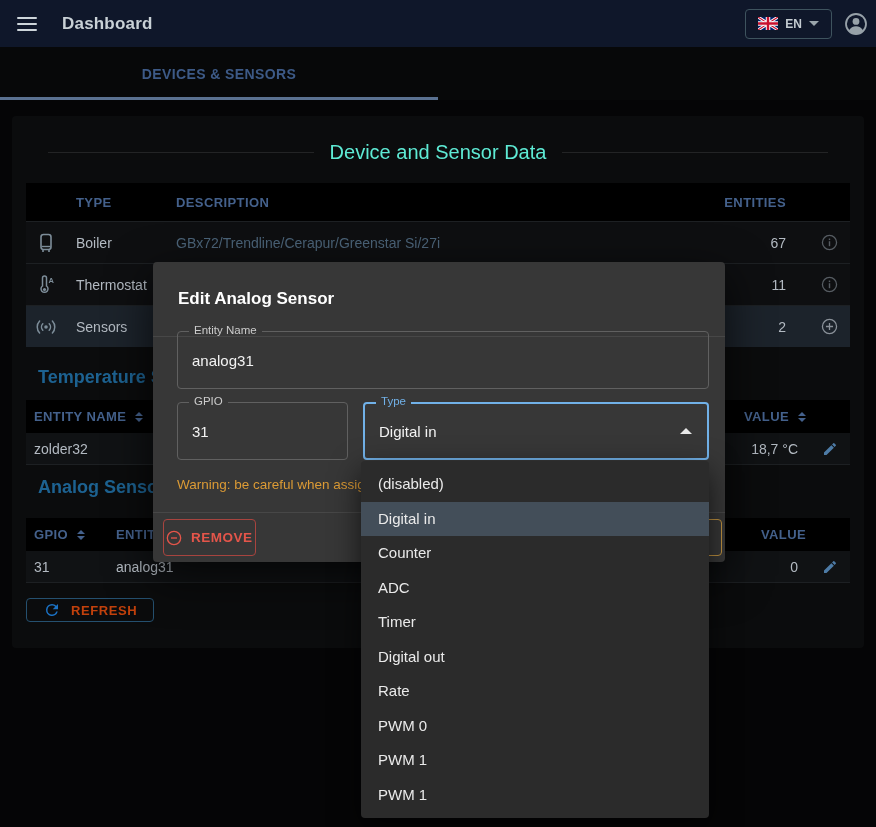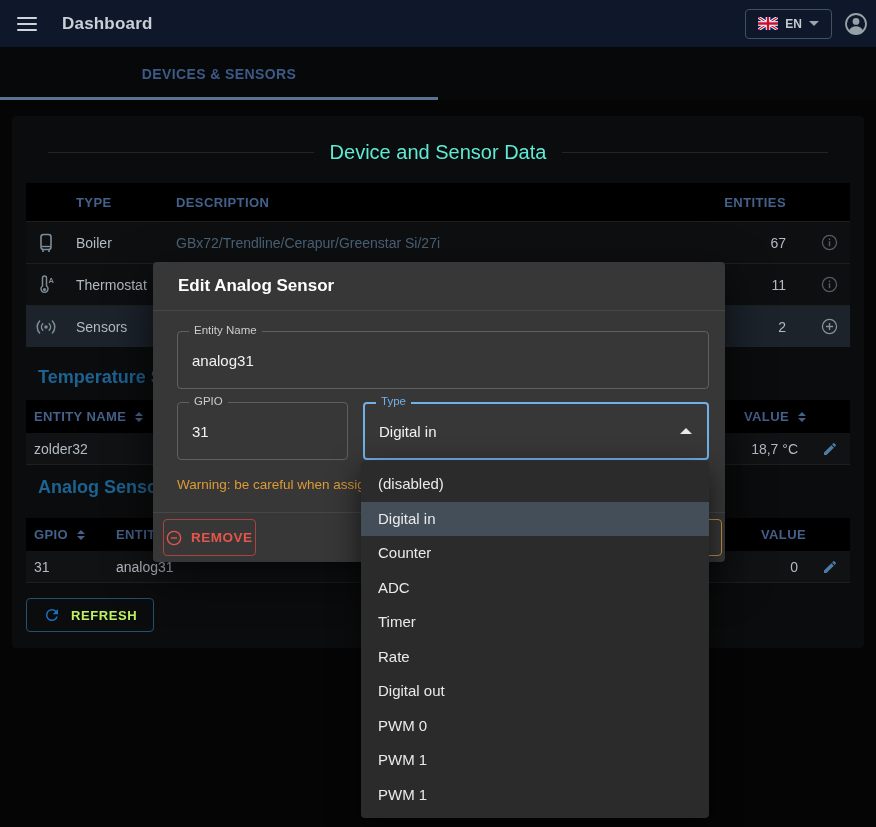--- a/index.html
+++ b/index.html
@@ -62,25 +62,25 @@
   .analog .trow  { grid-template-columns:90px 1fr 140px 44px; }
   .cell-name { padding-left:8px; }
   .hcell { display:flex; align-items:center; }
   .hcell.right { justify-content:flex-end; }
   .sort { display:inline-flex; flex-direction:column; gap:2px; margin-left:9px; }
   .sort b { width:0; height:0; border-left:4px solid transparent; border-right:4px solid transparent; }
   .sort .up { border-bottom:4px solid #44618c; }
   .sort .dn { border-top:4px solid #44618c; }
 
   
-  .refresh-btn { position:absolute; left:14px; top:482px; height:34px; padding:0 16px; display:flex; align-items:center; gap:10px; background:transparent; border:1px solid #25506f; border-radius:4px; color:#bef264; font-size:13px; font-weight:bold; letter-spacing:.6px; cursor:pointer; font-family:inherit; }
+  .refresh-btn { position:absolute; left:14px; top:482px; height:24px; padding:0 16px; display:flex; align-items:center; gap:10px; background:transparent; border:1px solid #25506f; border-radius:4px; color:#c2410c; font-size:13px; font-weight:bold; letter-spacing:.6px; cursor:pointer; font-family:inherit; }
 
   
   .modal { position:absolute; left:153px; top:262px; width:572px; height:300px; background:#373737; border-radius:4px; box-shadow:0 14px 45px rgba(0,0,0,.7); z-index:10; }
-  .modal-header { height:49px; display:flex; align-items:center; padding-left:25px; border-bottom:1px solid #474747; }
+  .modal-header { height:75px; display:flex; align-items:center; padding-left:25px; border-bottom:1px solid #474747; }
   .modal-title { font-size:17px; font-weight:bold; color:#fff; }
   .fieldset { position:absolute; border:1px solid #606060; border-radius:4px; }
   .fieldset .legend { position:absolute; top:-8px; left:11px; background:#373737; padding:0 5px; font-size:11.5px; color:#cccccc; }
   .fieldset .fvalue { position:absolute; left:14px; top:50%; transform:translateY(-50%); font-size:15px; color:#f2f2f2; }
   .f-entity { left:24px; top:69px; width:532px; height:58px; }
   .f-gpio { left:24px; top:140px; width:171px; height:58px; }
   .f-type { left:210px; top:140px; width:346px; height:58px; border:2px solid #71b1e8; }
   .f-type .legend { color:#71b1e8; top:-9px; }
   .caret-up { position:absolute; right:15px; top:50%; margin-top:-3px; width:0; height:0; border-left:6px solid transparent; border-right:6px solid transparent; border-bottom:6px solid #e8e8e8; }
   .warning { position:absolute; left:24px; top:215px; font-size:13.5px; color:#dc9b35; white-space:nowrap; }
@@ -312,20 +312,20 @@
 
     <button class="save-btn"></button>
   </div>
 
   <ul class="dropdown">
     <li>(disabled)</li>
     <li class="selected">Digital in</li>
     <li>Counter</li>
     <li>ADC</li>
     <li>Timer</li>
+    <li>Digital out</li>
     <li>Rate</li>
-    <li>Digital out</li>
     <li>PWM 0</li>
     <li>PWM 1</li>
     <li>PWM 1</li>
   </ul>
 
 </div>
 
 </body></html>

